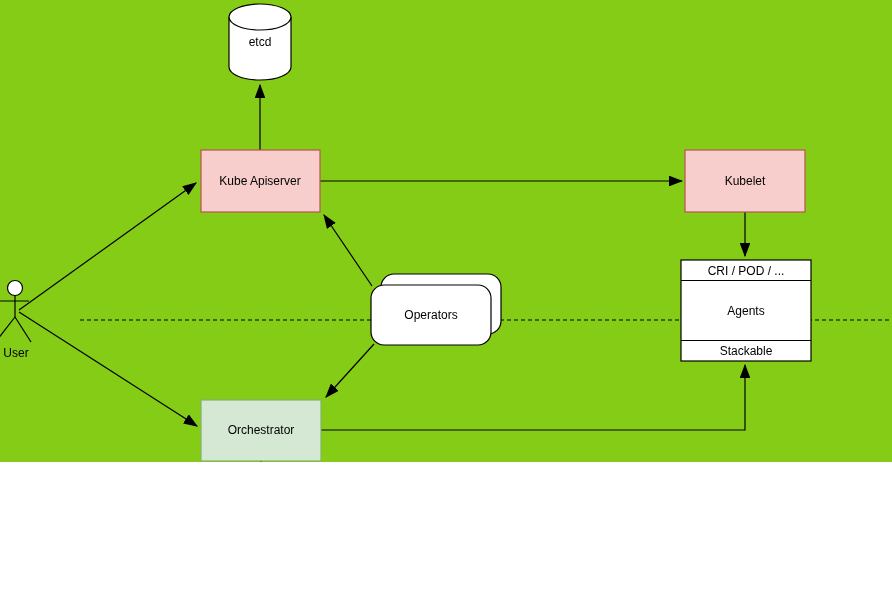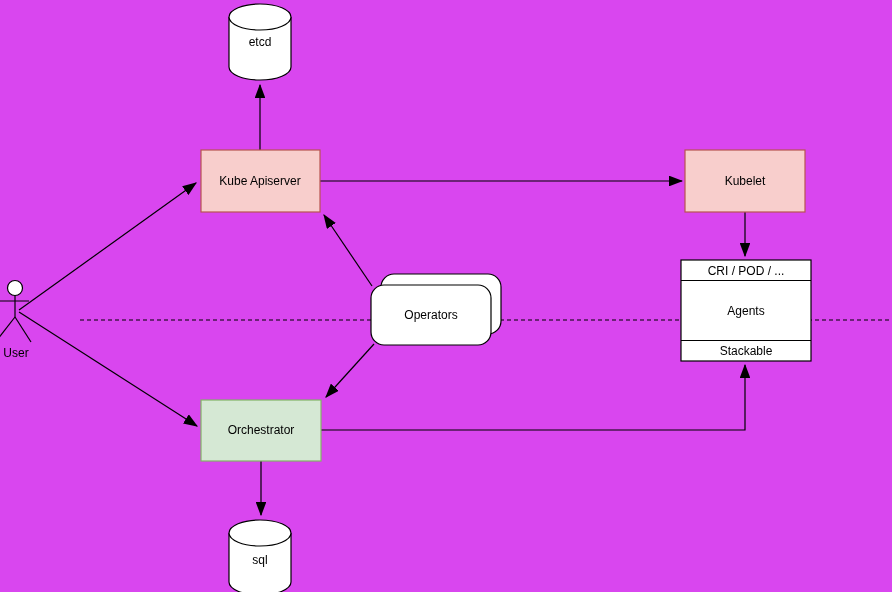--- a/index.html
+++ b/index.html
@@ -1,20 +1,20 @@
 <!DOCTYPE html>
 <html><head>
 <meta charset="utf-8">
 <style>
   html, body { margin: 0; padding: 0; background: #ffffff; }
   #canvas-wrap {
     position: relative;
     width: 892px;
-    height: 592px;
-    background: #d946ef;
+    height: 462px;
+    background: #84cc16;
     overflow: hidden;
     font-family: "Liberation Sans", sans-serif;
     text-align: right;
   }
   svg text {
     font-family: "Liberation Sans", sans-serif;
     font-size: 12px;
     fill: #000000;
     text-anchor: middle;
   }

